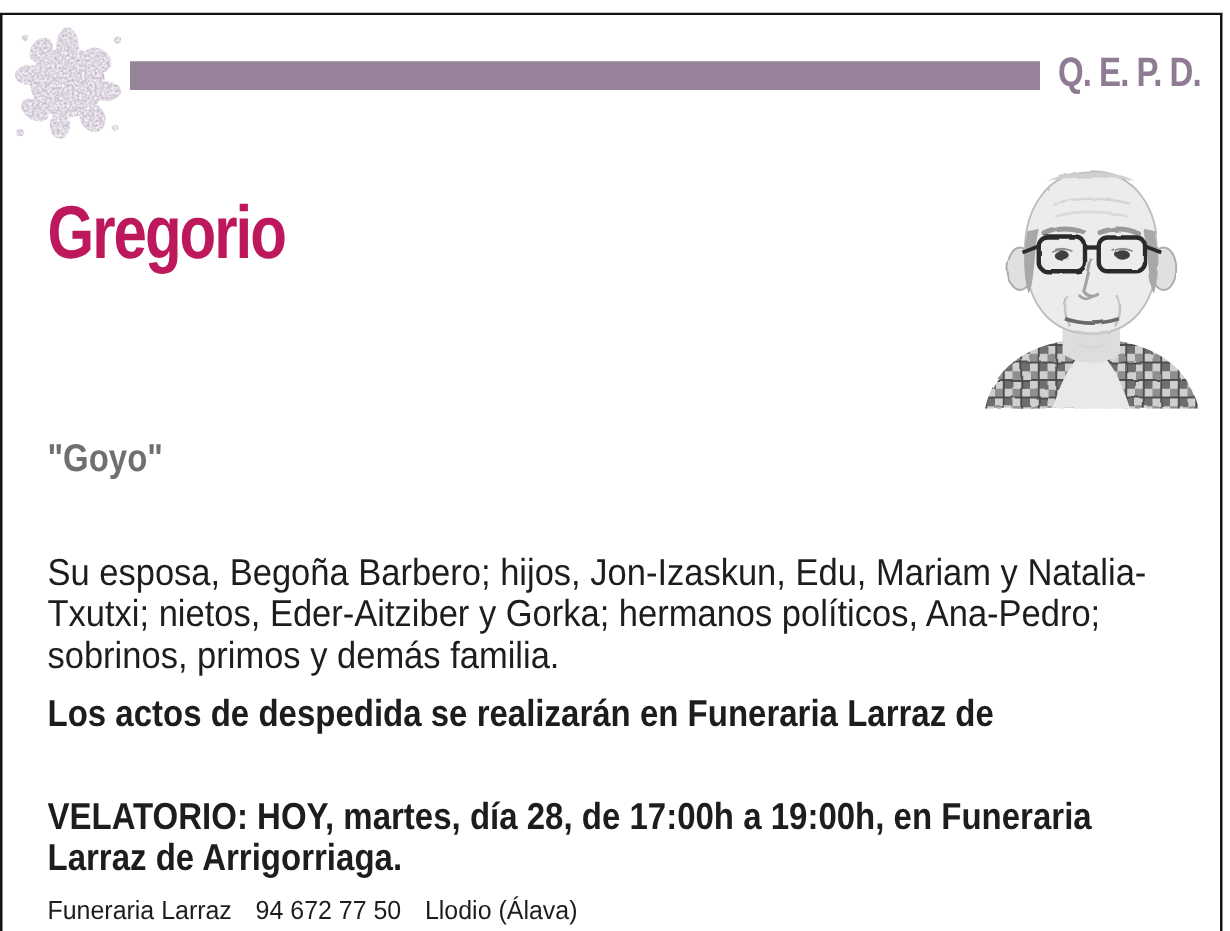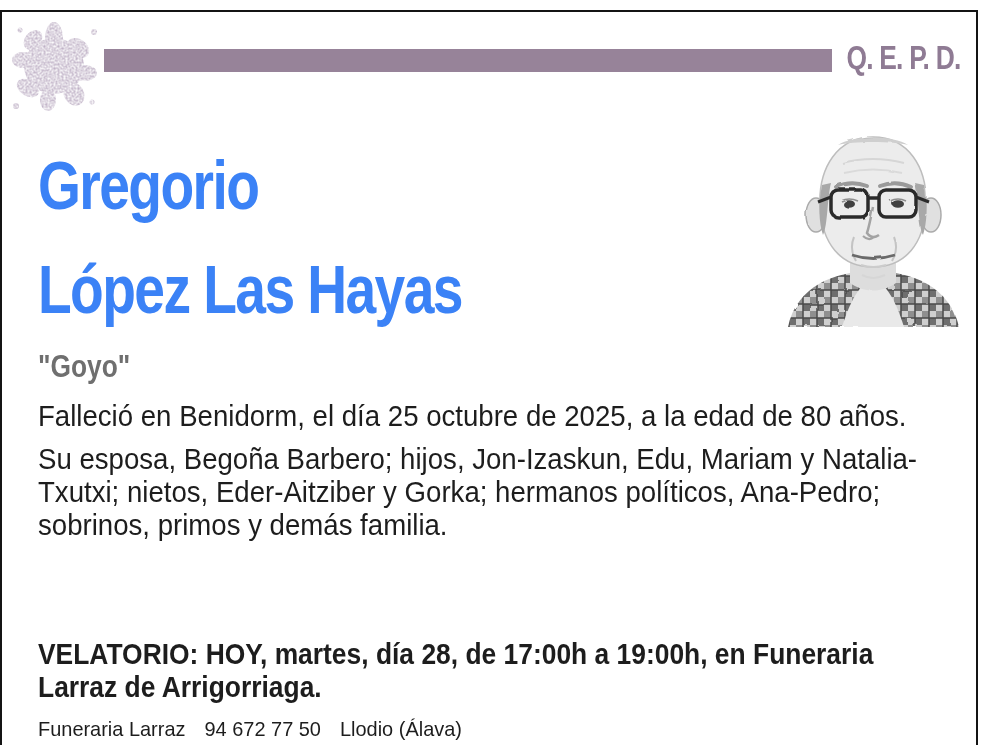--- a/index.html
+++ b/index.html
@@ -18,22 +18,22 @@
 
   .ornament{position:absolute;left:6px;top:6px;width:94px;height:94px;}
   .hbar{position:absolute;left:102px;top:37px;width:728px;height:23px;background:#978399;}
   .qepd{
     position:absolute;right:16px;top:29px;font-size:33px;font-weight:700;
     color:#8f7b94;letter-spacing:-1px;line-height:1;--sx:0.8;
   }
   .portrait{position:absolute;right:11px;top:103px;width:183px;height:212px;}
 
   .name{
-    position:absolute;left:36px;top:122px;font-weight:700;font-size:69px;
-    line-height:104px;letter-spacing:-2px;color:#3b82f6;
+    position:absolute;left:36px;top:122px;font-weight:700;font-size:60px;
+    line-height:104px;letter-spacing:-2px;color:#be185d;
   }
   .name .cx{--sx:0.8;}
   .nickname{
     position:absolute;left:36px;top:337px;font-size:31px;font-weight:700;color:#6f6f6f;
   }
   .nickname .cx{--sx:0.85;}
   .para{position:absolute;left:36px;font-size:30px;line-height:33px;color:#1d1d1d;}
   .para .cx{--sx:0.92;}
   .para.bold{font-weight:700;}
   .para.bold .cx{--sx:0.88;}
@@ -137,38 +137,35 @@
         <path d="M112,122 Q117,134 110,146" fill="none" stroke="#c4c4c4" stroke-width="2"></path>
 
         <path d="M70,140 Q91,147 113,140" fill="none" stroke="#6a6a6a" stroke-width="2.8"></path>
         <path d="M79,150 Q91,154 104,150" fill="none" stroke="#cccccc" stroke-width="2"></path>
         <path d="M80,160 Q91,166 103,160" fill="none" stroke="#d6d6d6" stroke-width="2"></path>
       </g>
     </svg>
 
     <div class="name">
       <div><span class="cx">Gregorio</span></div>
-      <div><span class="cx">López Las Hayas</span></div>
     </div>
 
     <div class="nickname">
       <span class="cx">"Goyo"</span>
     </div>
 
-    <div class="para p-died">
-      <span class="cx">Falleció en Benidorm, el día 25 octubre de 2025, a la edad de 80 años.</span>
-    </div>
 
     <div class="para p-family">
       <div><span class="cx">Su esposa, Begoña Barbero; hijos, Jon-Izaskun, Edu, Mariam y Natalia-</span></div>
       <div><span class="cx">Txutxi; nietos, Eder-Aitziber y Gorka; hermanos políticos, Ana-Pedro;</span></div>
       <div><span class="cx">sobrinos, primos y demás familia.</span></div>
     </div>
 
     <div class="para bold p-farewell">
+      <div><span class="cx">Los actos de despedida se realizarán en Funeraria Larraz de</span></div>
     </div>
 
     <div class="para bold p-wake">
       <div><span class="cx">VELATORIO: HOY, martes, día 28, de 17:00h a 19:00h, en Funeraria</span></div>
       <div><span class="cx">Larraz de Arrigorriaga.</span></div>
     </div>
 
     <div class="footer">
       <span class="cx">
         <span>Funeraria Larraz</span>

